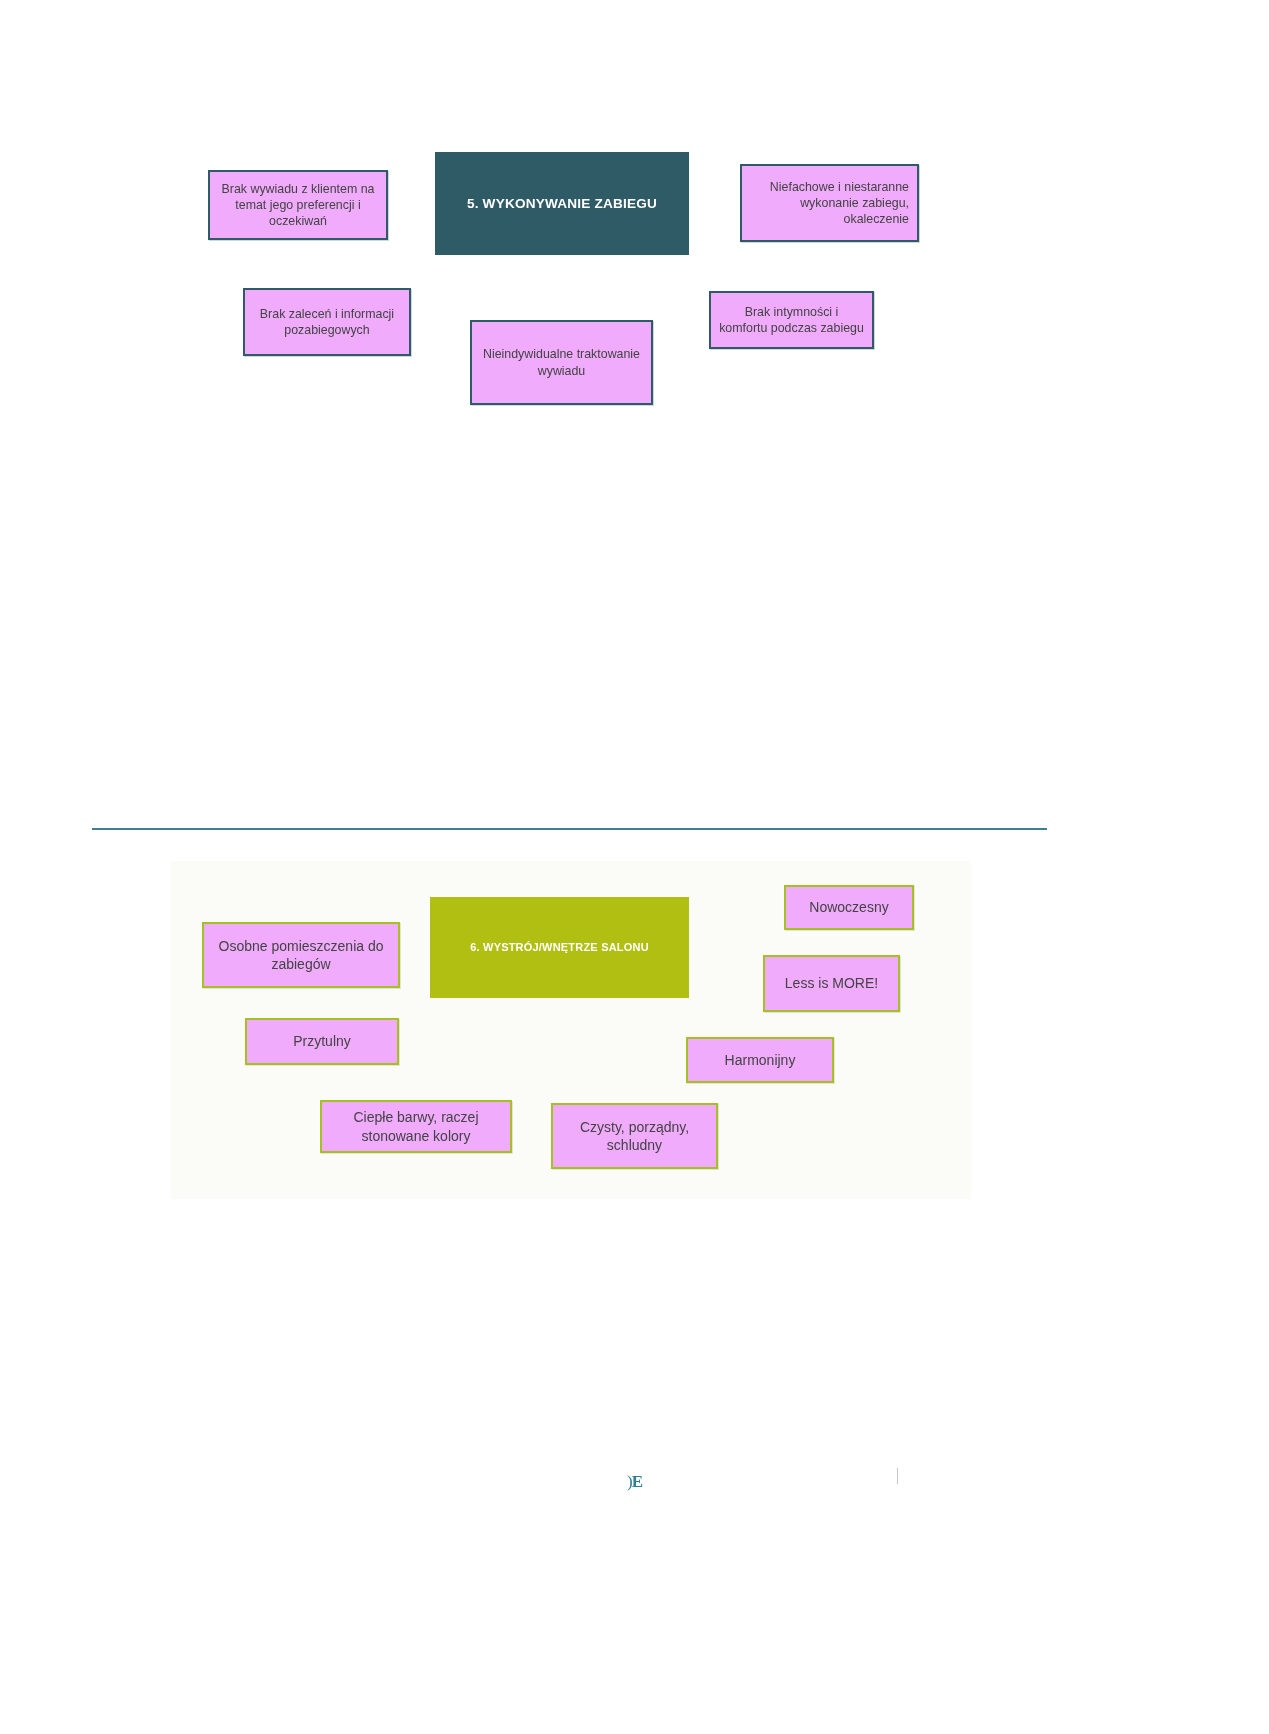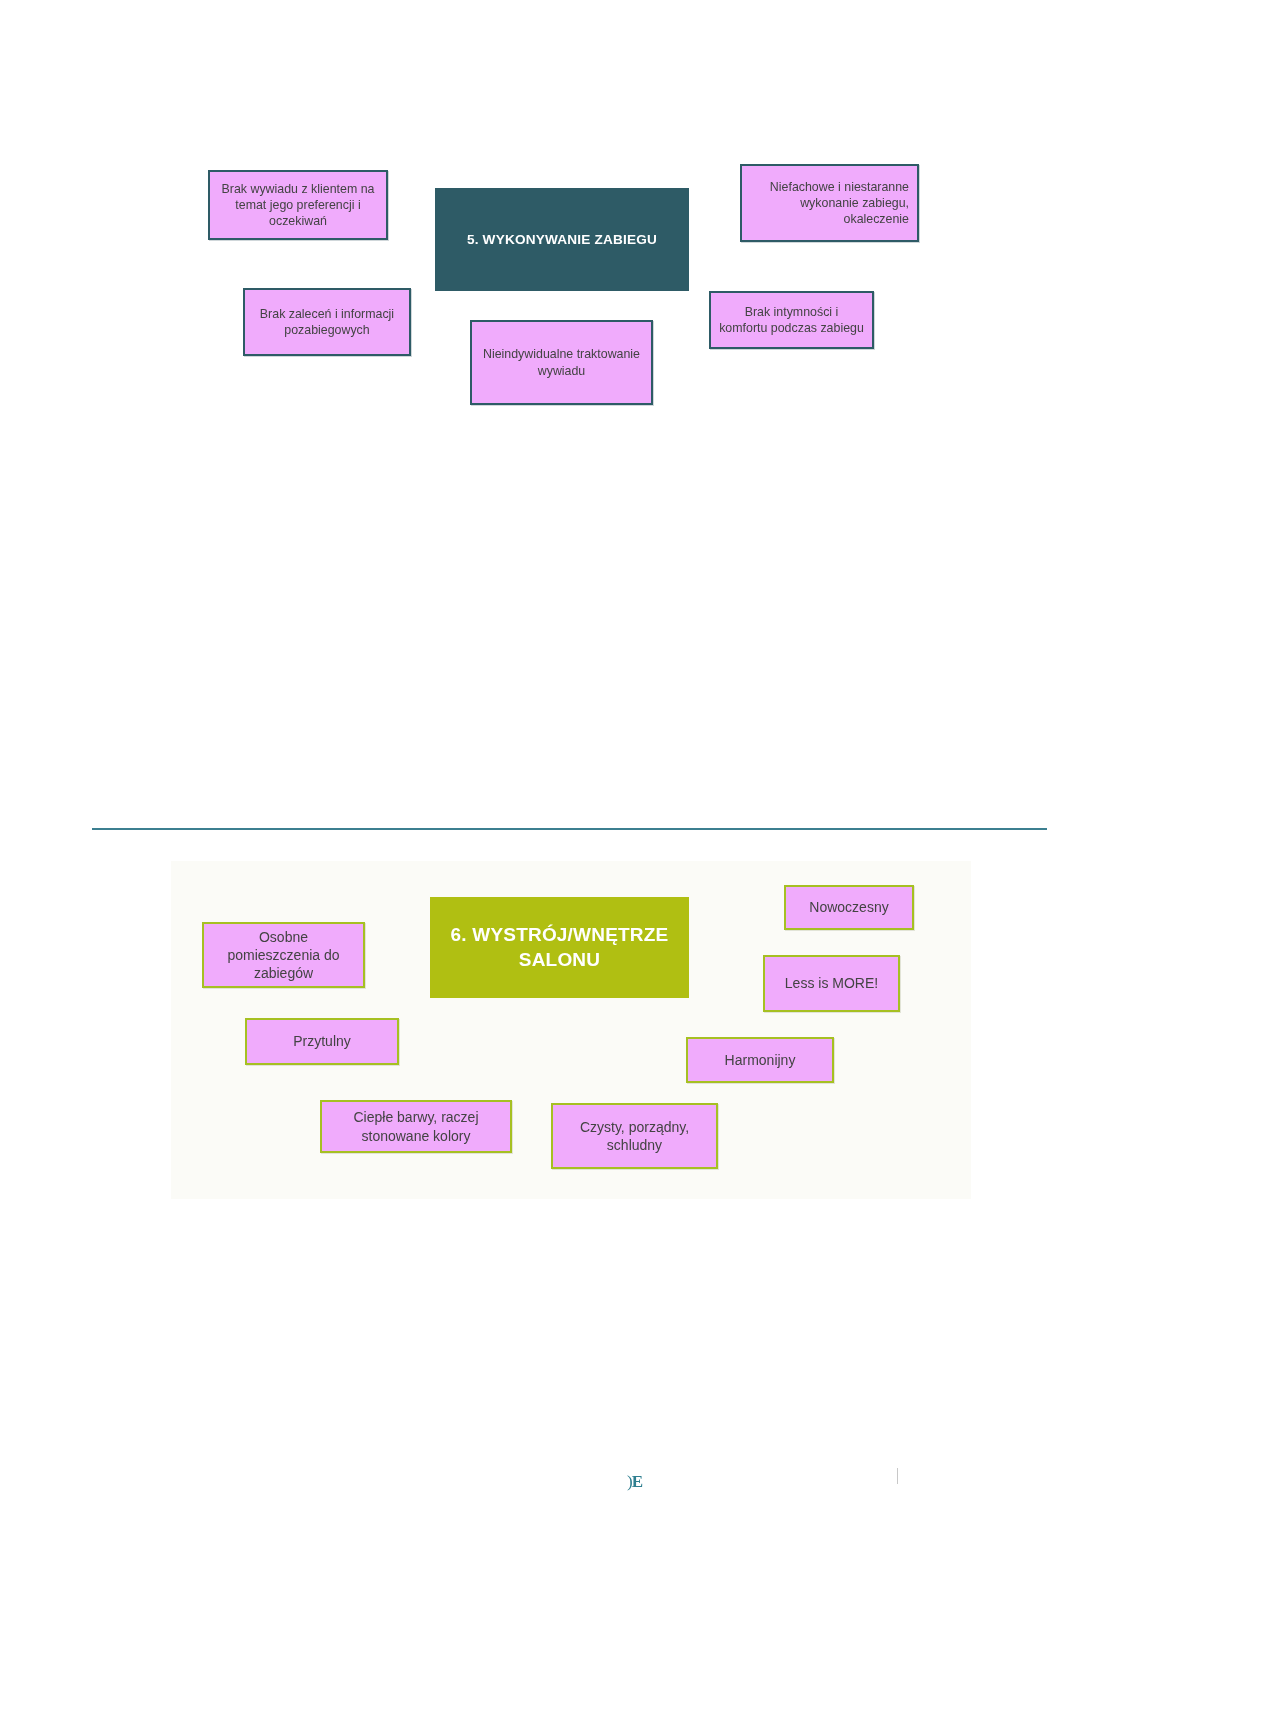--- a/index.html
+++ b/index.html
@@ -36,21 +36,20 @@
     font-size:12.4px;
     box-shadow:1px 1px 0 rgba(120,140,150,.35);
   }
   .sec5 .node.hub{
     background:#2e5b66;
     border:none;
     color:#ffffff;
     font-weight:bold;
     font-size:13.6px;
     letter-spacing:.2px;
-    margin-top:36px;
   }
 
   
   .divider{
     position:absolute;
     background:#3c7f90;
     height:1.6px;
   }
 
   
@@ -62,21 +61,21 @@
     border:2.5px solid #a6c022;
     color:#434343;
     font-size:14px;
     box-shadow:1px 1px 0 rgba(150,160,120,.25);
   }
   .sec6 .node.hub{
     background:#b0bf12;
     border:none;
     color:#ffffff;
     font-weight:bold;
-    font-size:19px;
+    font-size:11px;
     letter-spacing:.2px;
   }
 
   
   .footer-logo{
     position:absolute;
     left:0; right:0;
     top:1472px;
     text-align:center;
     font-size:17px;
@@ -115,21 +114,21 @@
     <div class="node leaf" style="left:709px; top:291px; width:165px; height:58px;">Brak intymności i komfortu podczas zabiegu</div>
 
   </div>
 
   <div class="divider" style="left:92px; top:828px; width:955px;"></div>
 
   <div class="sec6-bg" style="left:171px; top:861px; width:800px; height:338px;"></div>
 
   <div class="sec6">
 
-    <div class="node leaf" style="left:202px; top:922px; width:163px; height:66px;">Osobne pomieszczenia do zabiegów</div>
+    <div class="node leaf" style="left:202px; top:922px; width:198px; height:66px;">Osobne pomieszczenia do zabiegów</div>
 
     <div class="node hub" style="left:430px; top:897px; width:259px; height:101px;">6. WYSTRÓJ/WNĘTRZE SALONU</div>
 
     <div class="node leaf" style="left:784px; top:885px; width:130px; height:45px;">Nowoczesny</div>
 
     <div class="node leaf" style="left:763px; top:955px; width:137px; height:57px;">Less is MORE!</div>
 
     <div class="node leaf" style="left:245px; top:1018px; width:154px; height:47px;">Przytulny</div>
 
     <div class="node leaf" style="left:686px; top:1037px; width:148px; height:46px;">Harmonijny</div>

